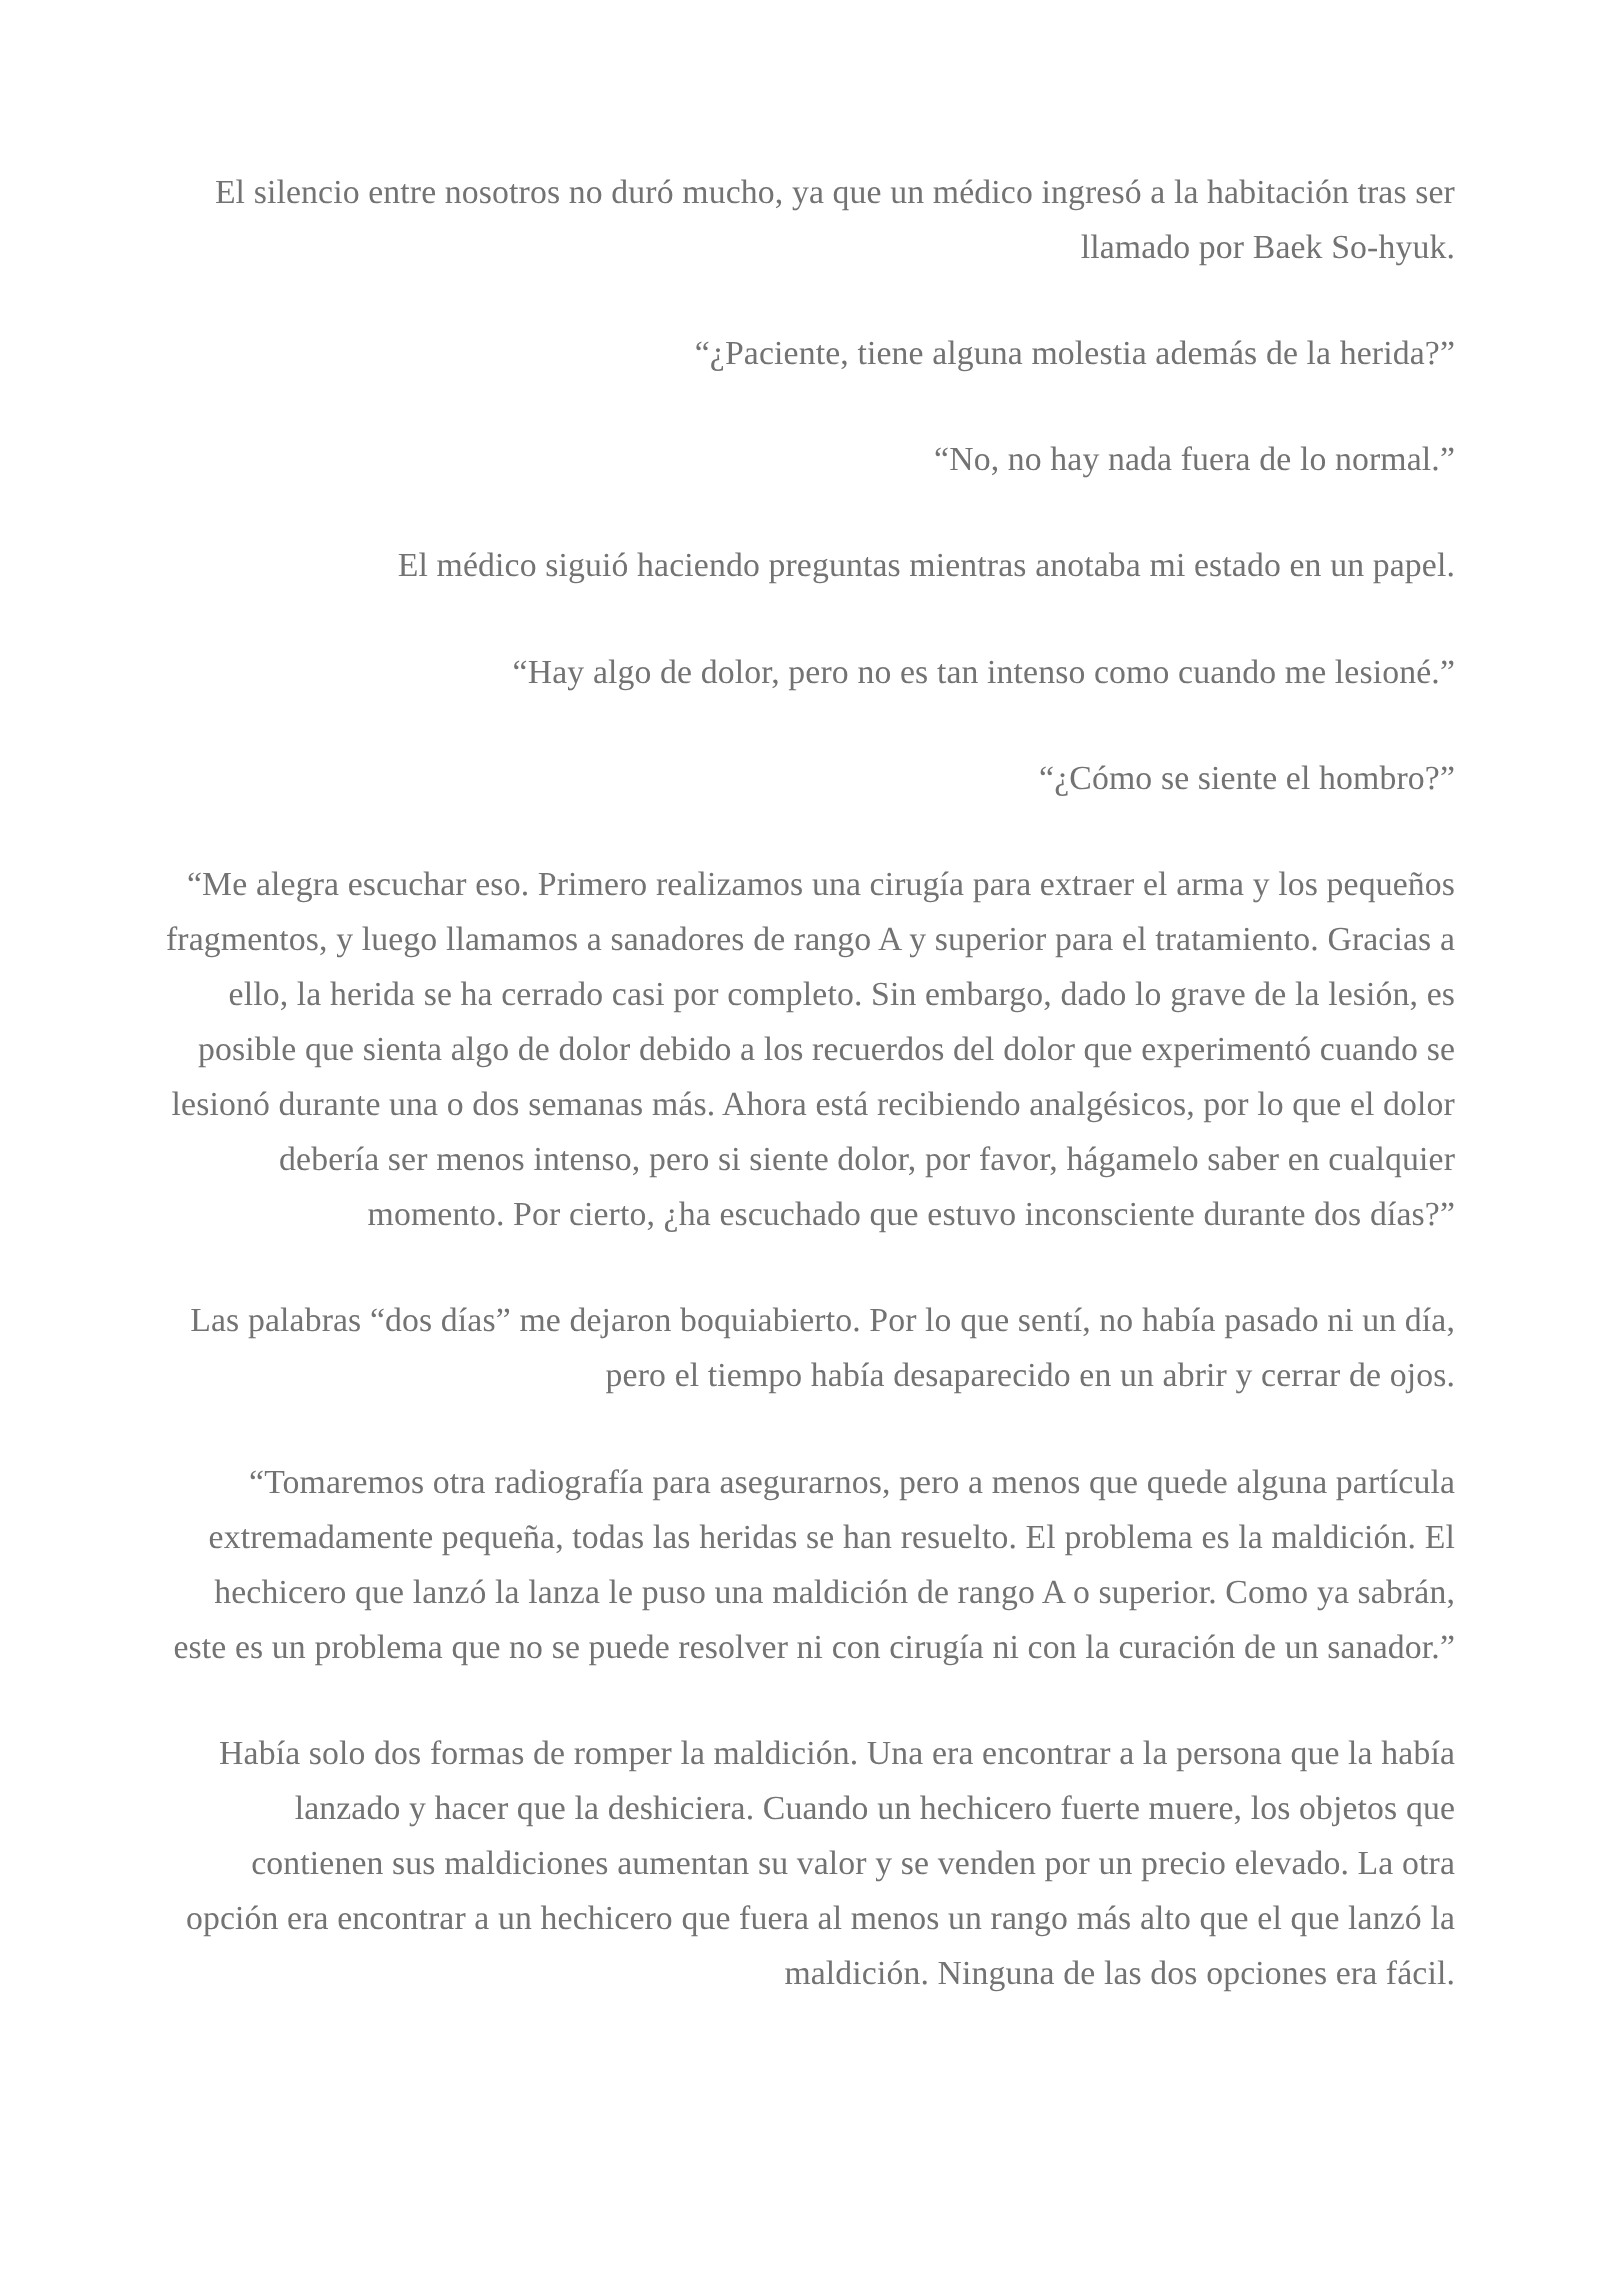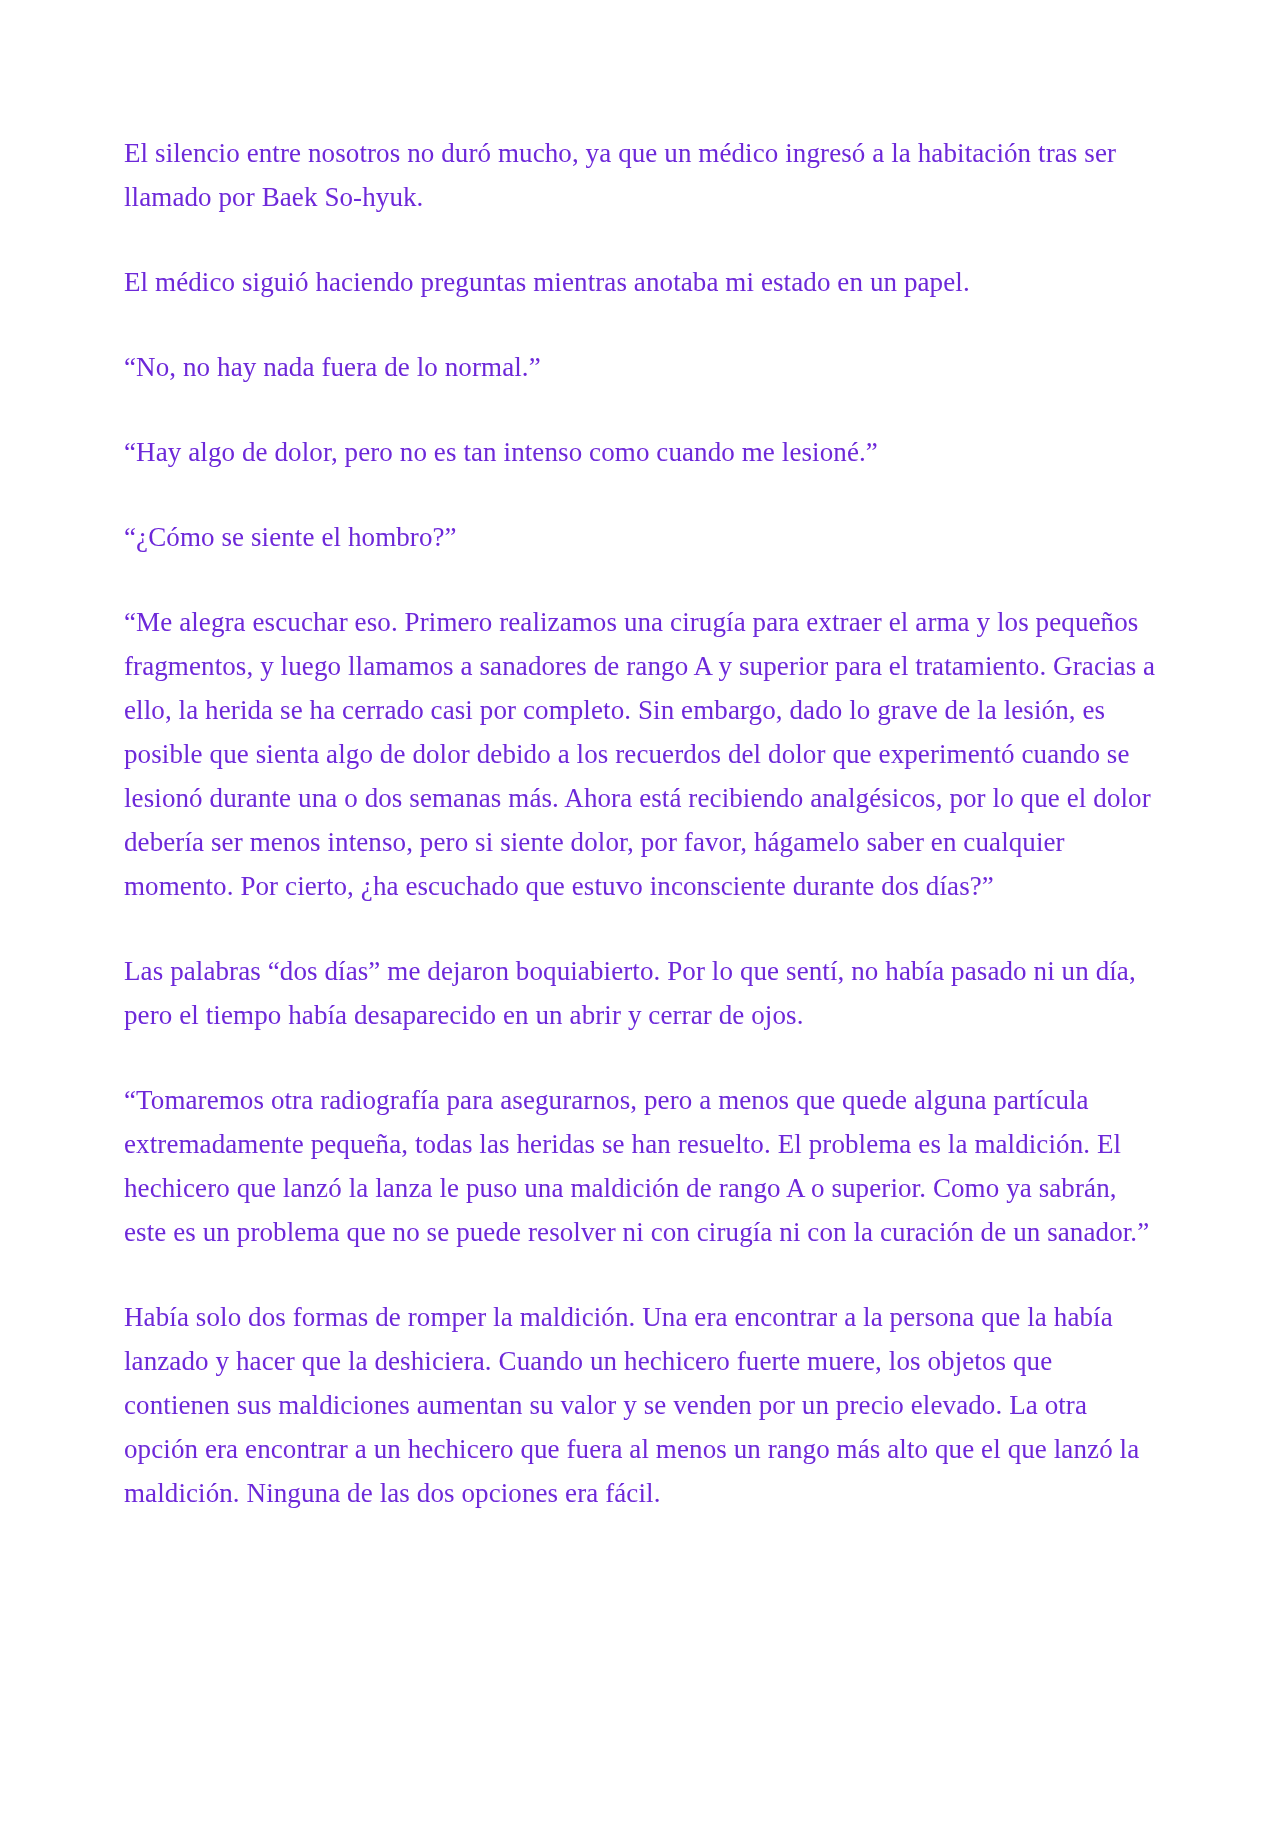--- a/index.html
+++ b/index.html
@@ -18,37 +18,38 @@
     width: 1280px;
     height: 1832px;
     background: #ffffff;
     box-sizing: border-box;
     padding: 131px 116px 0 124px;
   }
   .chapter-text {
     width: 1040px;
     font-size: 27px;
     line-height: 44px;
-    color: #6d28d9;
-    text-align: left;
+    color: #737373;
+    text-align: right;
     letter-spacing: 0.1px;
   }
   .chapter-text p {
     margin: 0 0 41px 0;
     padding: 0;
   }
 </style>
 </head>
 <body>
 
 <div class="page">
   <article class="chapter-text">
     <p>El silencio entre nosotros no duró mucho, ya que un médico ingresó a la habitación tras ser llamado por Baek So-hyuk.</p>
+    <p>“¿Paciente, tiene alguna molestia además de la herida?”</p>
+    <p>“No, no hay nada fuera de lo normal.”</p>
     <p>El médico siguió haciendo preguntas mientras anotaba mi estado en un papel.</p>
-    <p>“No, no hay nada fuera de lo normal.”</p>
     <p>“Hay algo de dolor, pero no es tan intenso como cuando me lesioné.”</p>
     <p>“¿Cómo se siente el hombro?”</p>
     <p>“Me alegra escuchar eso. Primero realizamos una cirugía para extraer el arma y los pequeños fragmentos, y luego llamamos a sanadores de rango A y superior para el tratamiento. Gracias a ello, la herida se ha cerrado casi por completo. Sin embargo, dado lo grave de la lesión, es posible que sienta algo de dolor debido a los recuerdos del dolor que experimentó cuando se lesionó durante una o dos semanas más. Ahora está recibiendo analgésicos, por lo que el dolor debería ser menos intenso, pero si siente dolor, por favor, hágamelo saber en cualquier momento. Por cierto, ¿ha escuchado que estuvo inconsciente durante dos días?”</p>
     <p>Las palabras “dos días” me dejaron boquiabierto. Por lo que sentí, no había pasado ni un día, pero el tiempo había desaparecido en un abrir y cerrar de ojos.</p>
     <p>“Tomaremos otra radiografía para asegurarnos, pero a menos que quede alguna partícula extremadamente pequeña, todas las heridas se han resuelto.  El problema es la maldición. El hechicero que lanzó la lanza le puso una maldición de rango A o superior. Como ya sabrán, este es un problema que no se puede resolver ni con cirugía ni con la curación de un sanador.”</p>
     <p>Había solo dos formas de romper la maldición. Una era encontrar a la persona que la había lanzado y hacer que la deshiciera. Cuando un hechicero fuerte muere, los objetos que contienen sus maldiciones aumentan su valor y se venden por un precio elevado. La otra opción era encontrar a un hechicero que fuera al menos un rango más alto que el que lanzó la maldición. Ninguna de las dos opciones era fácil.</p>
   </article>
 </div>
 
 </body></html>

